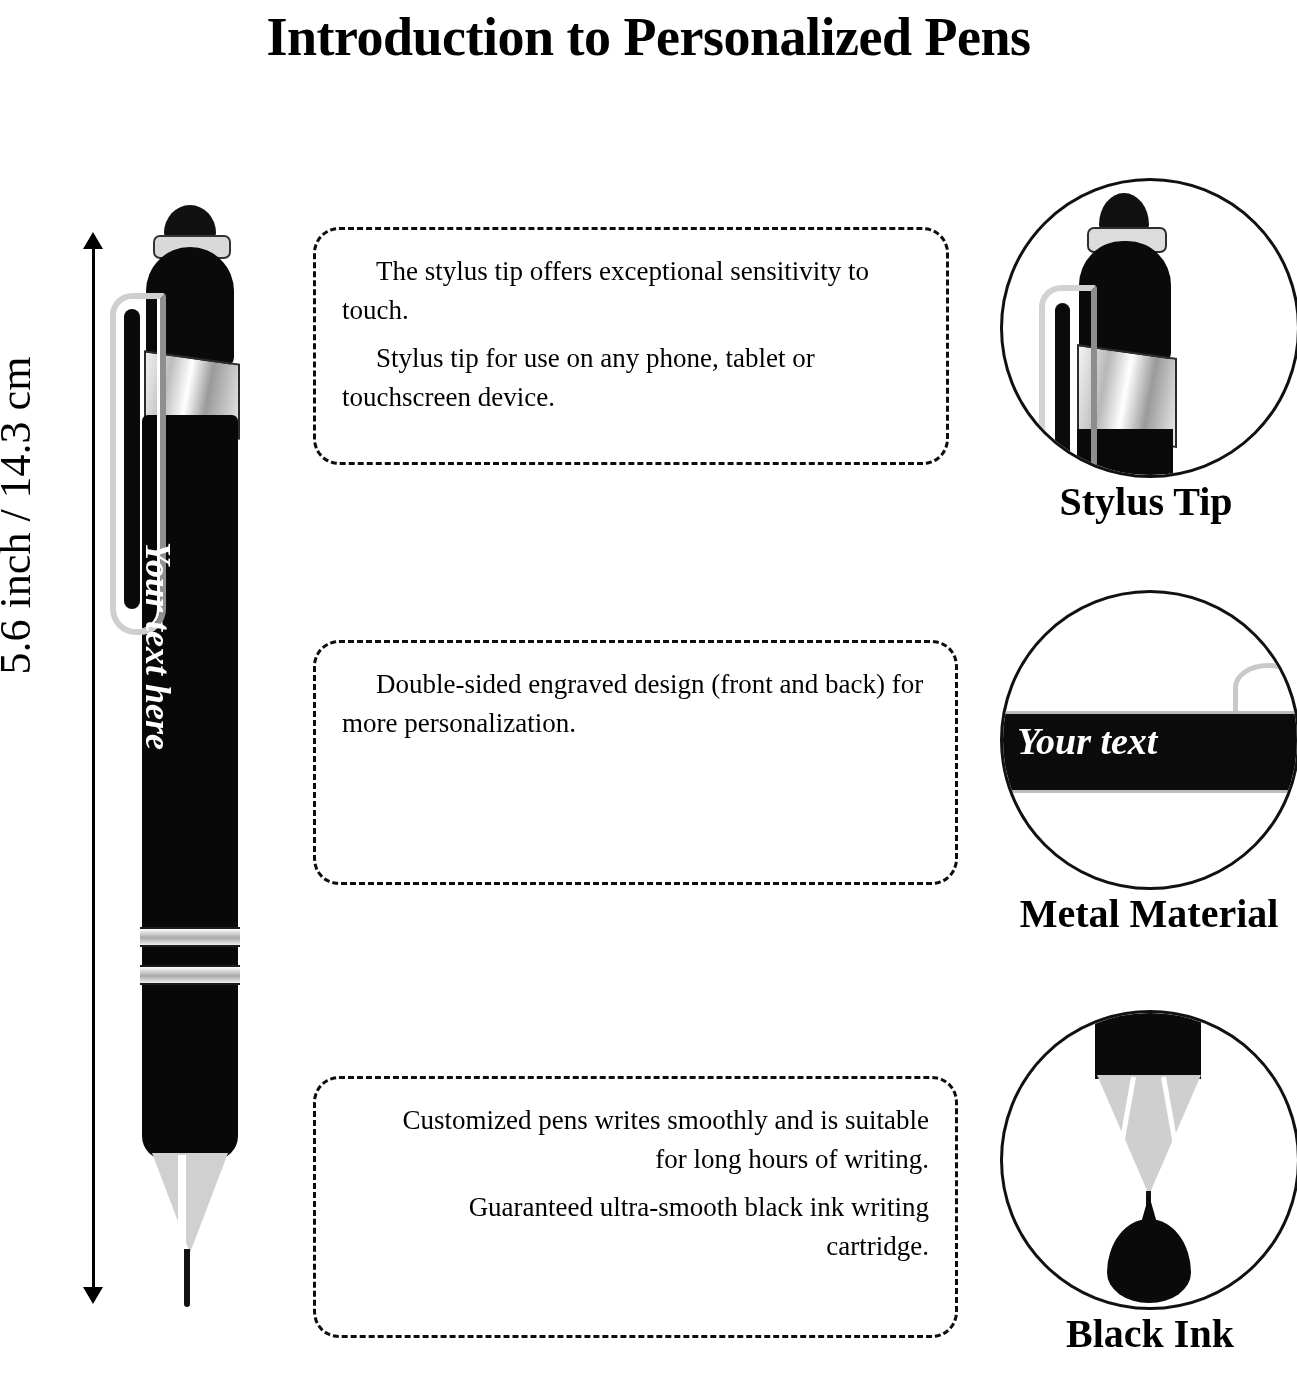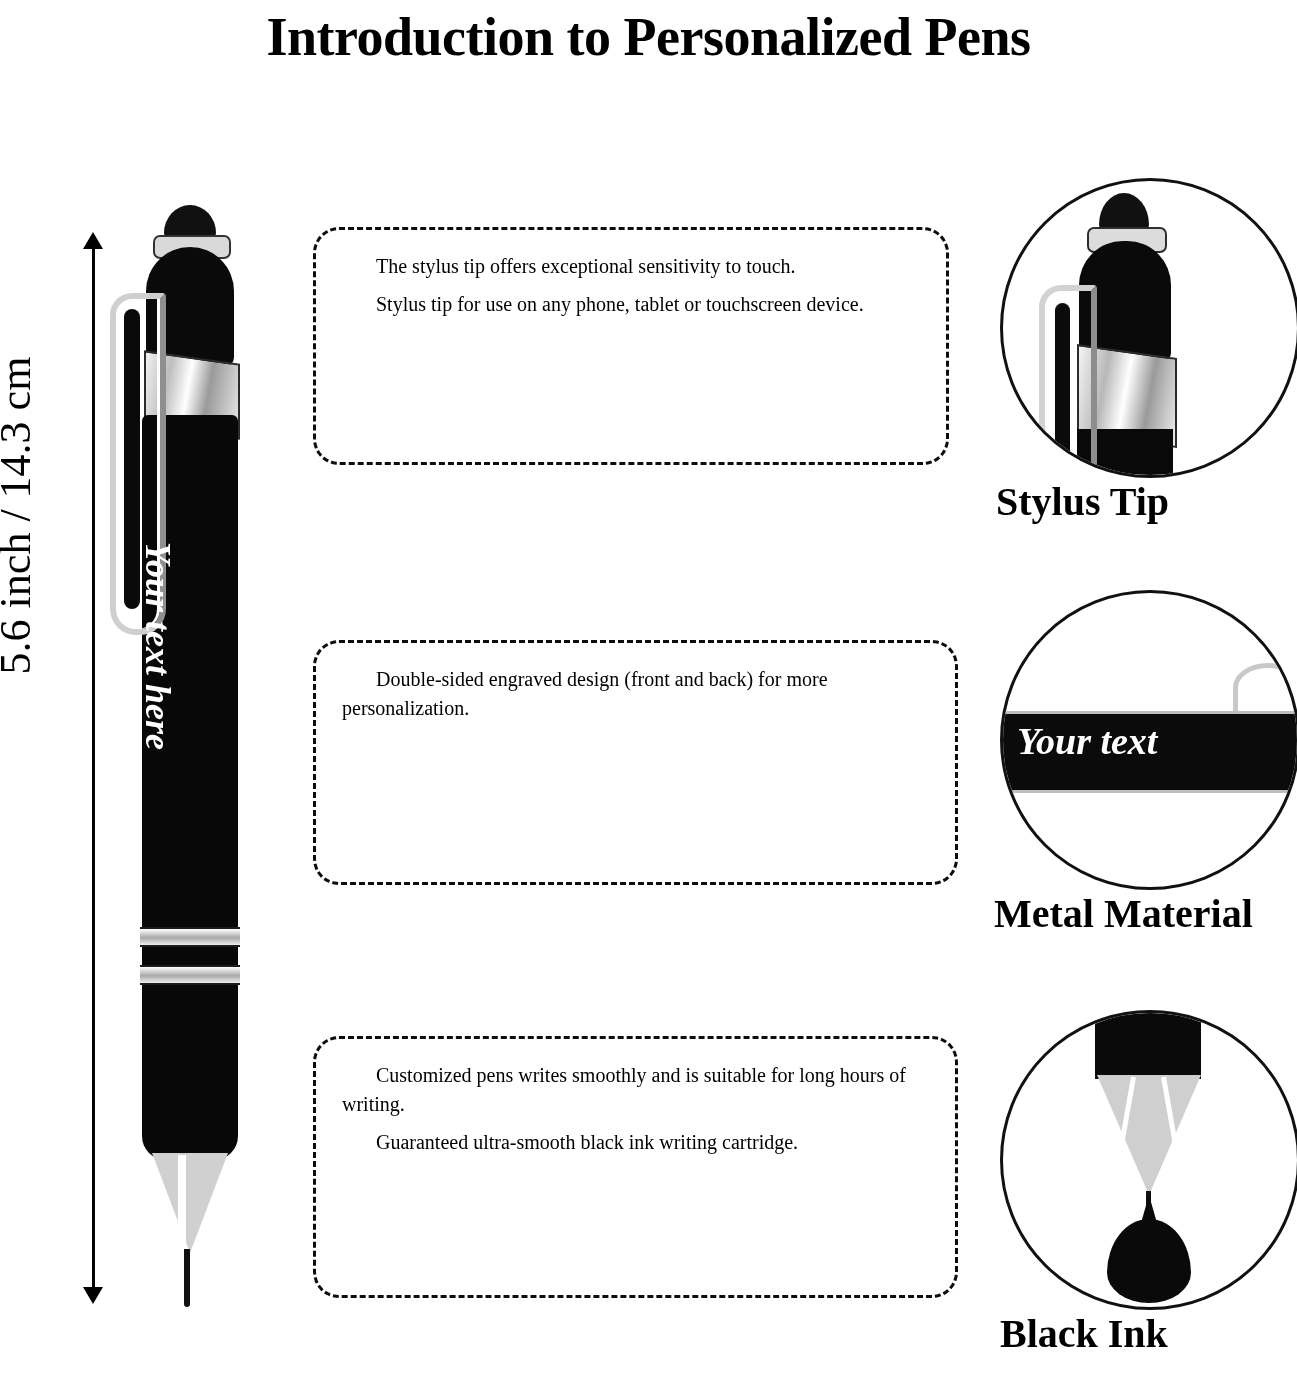--- a/index.html
+++ b/index.html
@@ -213,47 +213,48 @@
   }
 
   
   .callout {
     position: absolute;
     box-sizing: border-box;
     border: 3px dashed #0d0d0d;
     border-radius: 26px;
     padding: 22px 26px 18px 26px;
     font-family: "Liberation Serif", serif;
-    font-size: 20px;
+    font-size: 27px;
     line-height: 1.45;
   }
   .callout p {
     margin: 0;
     text-indent: 34px;
   }
   .callout p + p { margin-top: 9px; }
 
   #callout-stylus { left: 313px; top: 227px;  width: 636px; height: 238px; }
   #callout-engraving { left: 313px; top: 640px;  width: 645px; height: 245px; font-family: Liberation Serif, serif; }
-  #callout-ink { left: 313px; top: 1036px; width: 645px; height: 262px; }
+  #callout-ink { left: 313px; top: 1076px; width: 645px; height: 262px; text-align: right; }
 
   
   .detail {
     position: absolute;
   }
   .detail-circle {
     position: absolute;
     border: 3px solid #111;
     border-radius: 50%;
     overflow: hidden;
     background: #fff;
   }
   .detail-label {
     position: absolute;
     width: 100%;
+    text-align: center;
     font-family: "Liberation Serif", serif;
     font-weight: bold;
     font-size: 40px;
     white-space: nowrap;
   }
 
   
   #detail-stylus { left: 1000px; top: 178px; width: 300px; height: 380px; }
   #detail-stylus .detail-circle { left: 0; top: 0; width: 294px; height: 294px; }
   #detail-stylus .detail-label { top: 300px; left: -4px; }

